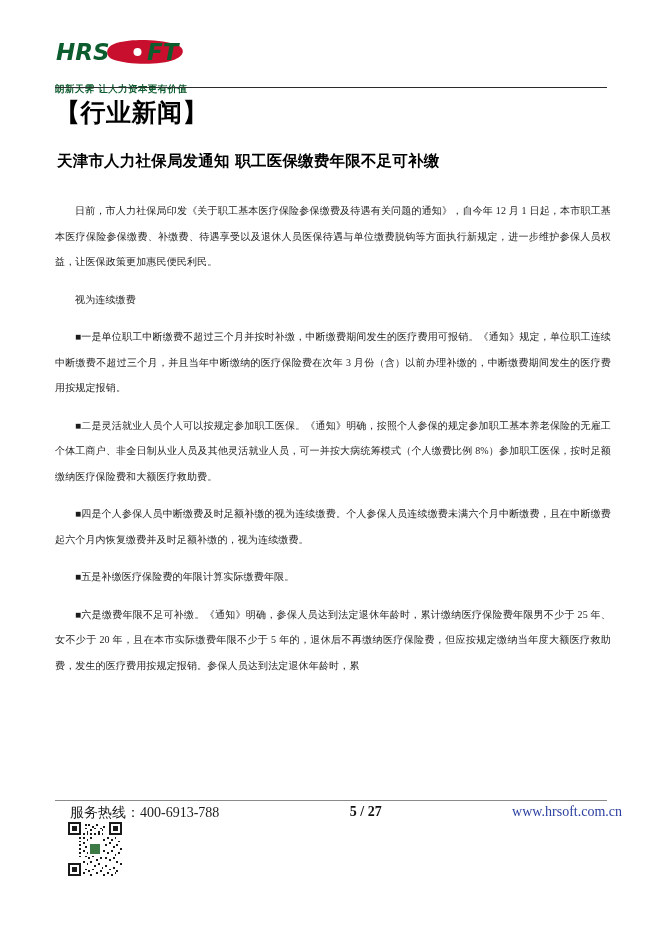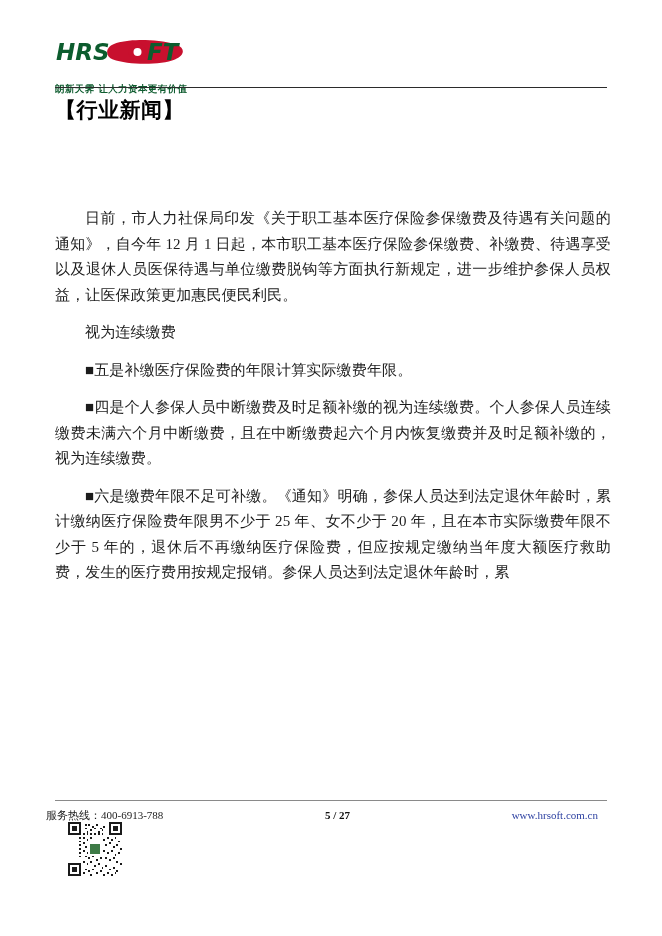--- a/index.html
+++ b/index.html
@@ -52,21 +52,21 @@
     height: 0;
     border-top: 1px solid #2b2b2b;
   }
 
   
   .section-heading {
     position: absolute;
     left: 55px;
     top: 96px;
     font-family: "DejaVu Sans", sans-serif;
-    font-size: 21px;
+    font-size: 25px;
     font-weight: bold;
     color: #000000;
     letter-spacing: 0.5px;
   }
 
   
   .article-title {
     position: absolute;
     left: 57px;
     top: 150px;
@@ -80,54 +80,53 @@
   }
 
   
   .body-area {
     position: absolute;
     left: 55px;
     top: 198px;
     width: 556px;
   }
   .para {
-    font-size: 15px;
+    font-size: 10px;
     line-height: 25.5px;
     color: #1c1c1c;
     text-align: justify;
     text-justify: inter-ideograph;
-    margin: 8px 0 12px 0;
+    margin: 0 0 12px 0;
     letter-spacing: 0.15px;
   }
   .para.indent {
     text-indent: 2em;
   }
   .para.tight {
     margin-bottom: 11px;
   }
 
   
   .footer-rule {
     position: absolute;
     left: 55px;
     top: 800px;
     width: 552px;
     height: 0;
     border-top: 1px solid #8a8a8a;
   }
   .footer {
     position: absolute;
-    left: 46px;
+    left: 70px;
     top: 804px;
     width: 552px;
     height: 22px;
     display: flex;
-    align-items: center;
     justify-content: space-between;
-    font-size: 11px;
+    font-size: 14px;
   }
   .footer-left {
     font-family: "Liberation Serif", serif;
     color: #1c1c1c;
     white-space: nowrap;
   }
   .footer-center {
     font-family: "Liberation Serif", serif;
     font-weight: bold;
     color: #111111;
@@ -164,26 +163,29 @@
         <circle cx="165" cy="24" r="18" fill="#c8102e"></circle>
         <circle cx="165" cy="24" r="8" fill="#ffffff"></circle>
       </svg>
       <div class="logo-tagline">朗新天霁 让人力资本更有价值</div>
     </div>
     <div class="header-rule"></div>
   </div>
 
   <div class="section-heading">【行业新闻】</div>
 
+  <div class="article-title">天津市人力社保局发通知  职工医保缴费年限不足可补缴</div>
 
   <div class="body-area">
     <p class="para indent">日前，市人力社保局印发《关于职工基本医疗保险参保缴费及待遇有关问题的通知》，自今年 12 月 1 日起，本市职工基本医疗保险参保缴费、补缴费、待遇享受以及退休人员医保待遇与单位缴费脱钩等方面执行新规定，进一步维护参保人员权益，让医保政策更加惠民便民利民。</p>
     <p class="para indent">视为连续缴费</p>
+    <p class="para indent">■一是单位职工中断缴费不超过三个月并按时补缴，中断缴费期间发生的医疗费用可报销。《通知》规定，单位职工连续中断缴费不超过三个月，并且当年中断缴纳的医疗保险费在次年 3 月份（含）以前办理补缴的，中断缴费期间发生的医疗费用按规定报销。</p>
+    <p class="para indent">■二是灵活就业人员个人可以按规定参加职工医保。《通知》明确，按照个人参保的规定参加职工基本养老保险的无雇工个体工商户、非全日制从业人员及其他灵活就业人员，可一并按大病统筹模式（个人缴费比例 8%）参加职工医保，按时足额缴纳医疗保险费和大额医疗救助费。</p>
+    <p class="para indent">■四是个人参保人员中断缴费及时足额补缴的视为连续缴费。个人参保人员连续缴费未满六个月中断缴费，且在中断缴费起六个月内恢复缴费并及时足额补缴的，视为连续缴费。</p>
     <p class="para indent">■五是补缴医疗保险费的年限计算实际缴费年限。</p>
-    <p class="para indent">■四是个人参保人员中断缴费及时足额补缴的视为连续缴费。个人参保人员连续缴费未满六个月中断缴费，且在中断缴费起六个月内恢复缴费并及时足额补缴的，视为连续缴费。</p>
     <p class="para indent tight">■六是缴费年限不足可补缴。《通知》明确，参保人员达到法定退休年龄时，累计缴纳医疗保险费年限男不少于 25 年、女不少于 20 年，且在本市实际缴费年限不少于 5 年的，退休后不再缴纳医疗保险费，但应按规定缴纳当年度大额医疗救助费，发生的医疗费用按规定报销。参保人员达到法定退休年龄时，累</p>
   </div>
 
   <div class="footer-rule"></div>
   <div class="footer">
     <div class="footer-left">服务热线：400-6913-788</div>
     <div class="footer-center">5 / 27</div>
     <div class="footer-right">www.hrsoft.com.cn</div>
   </div>
 

